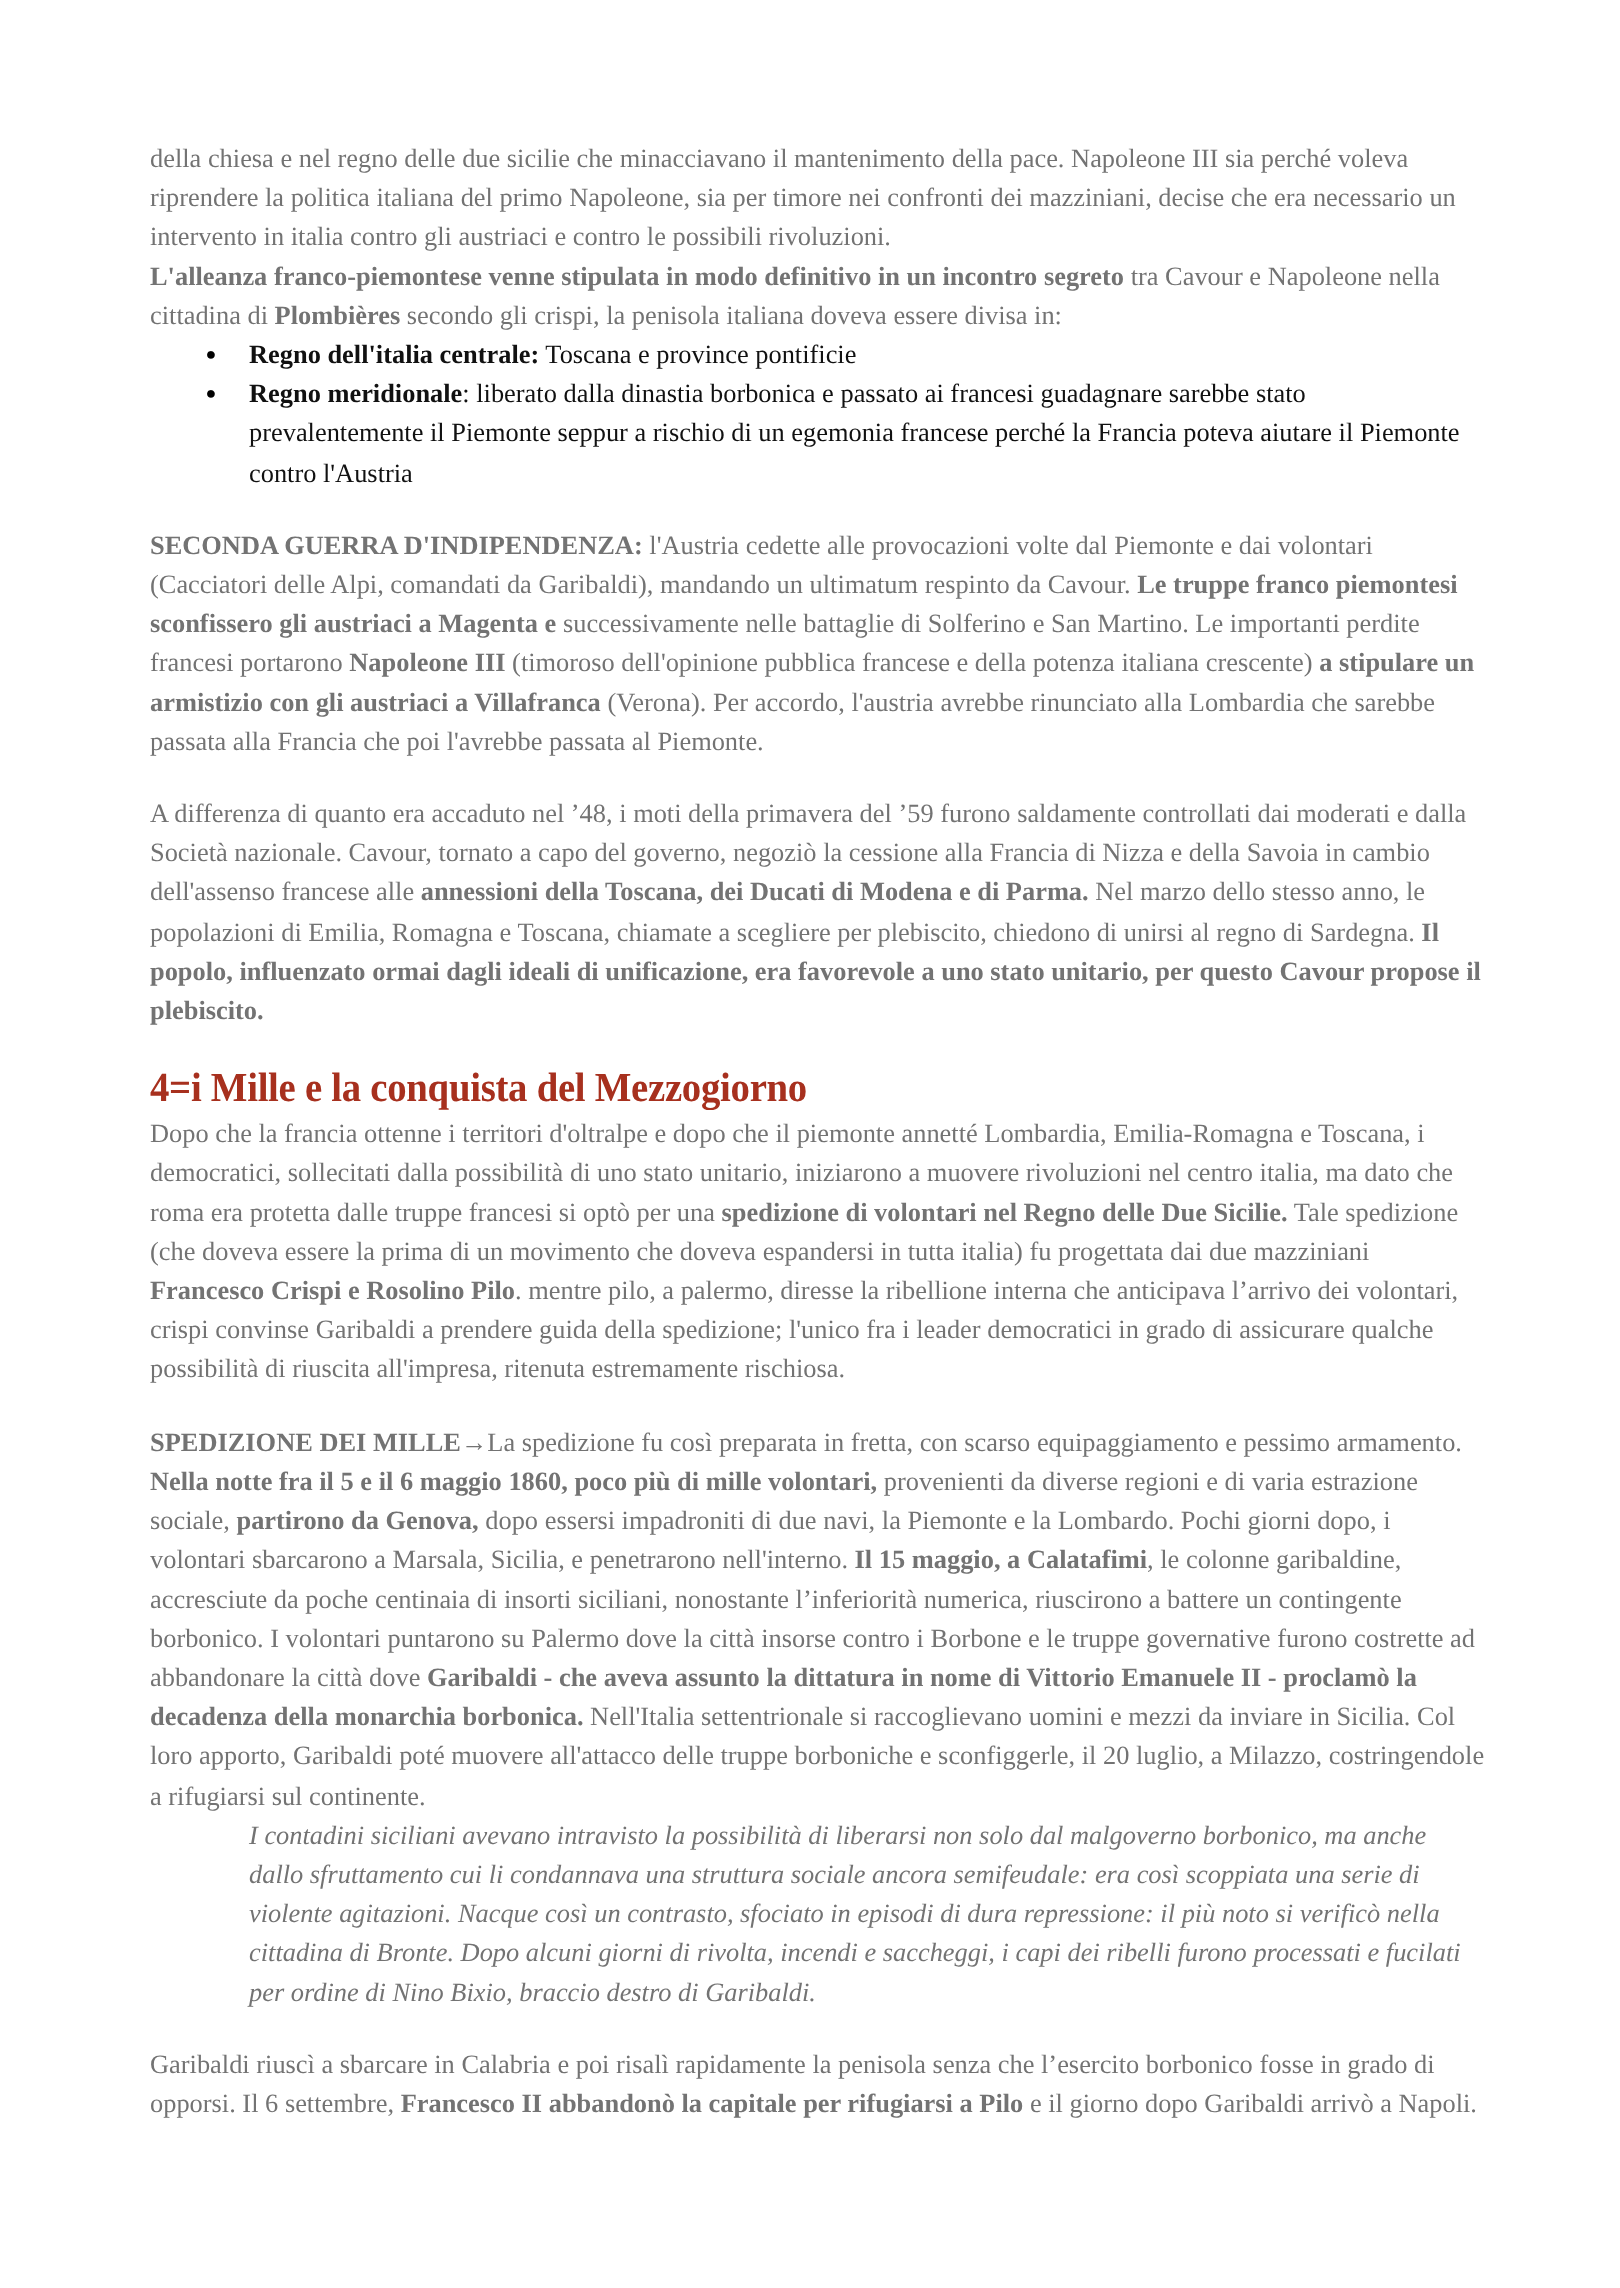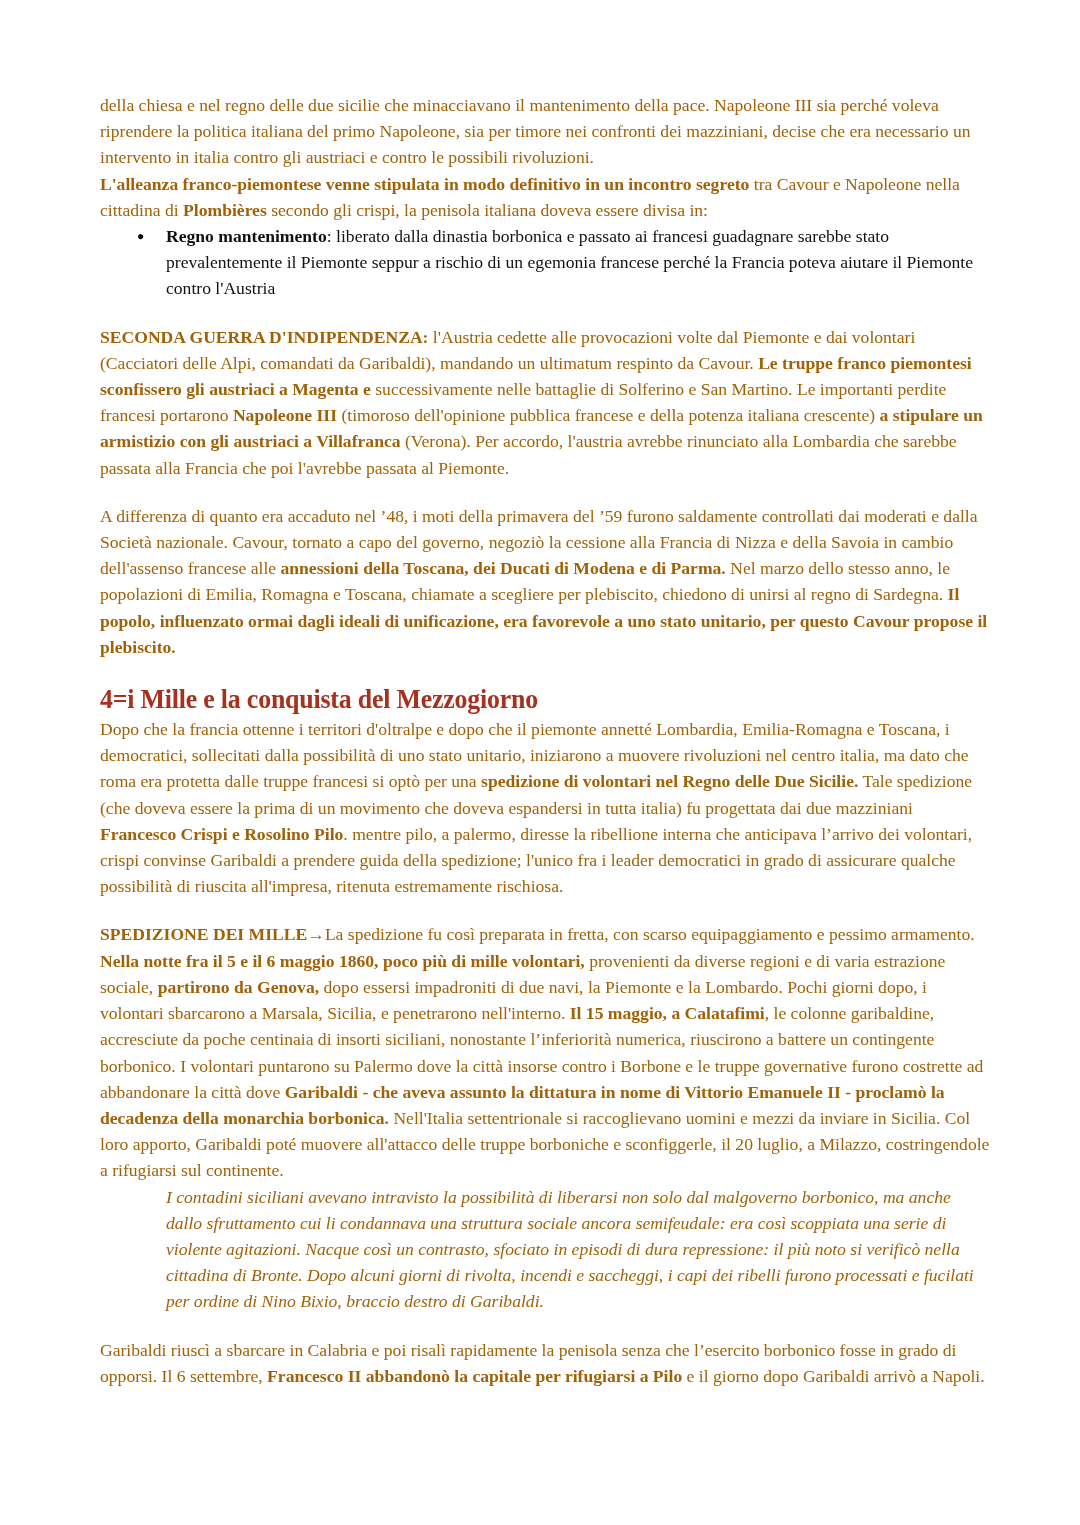--- a/index.html
+++ b/index.html
@@ -23,21 +23,21 @@
     padding: 92px 90px 0 100px;
   }
   .doc-body {
     width: 890px;
   }
   p.para {
     margin: 0;
     font-size: 17.6px;
     line-height: 26.2px;
     text-align: left;
-    color: #a16207;
+    color: #737373;
   }
   p.para + p.para {
     margin-top: 0;
   }
   .spacer-md { height: 22px; }
   b, strong, .b {
     font-weight: bold;
     text-align: center;
   }
   ul.bullets {
@@ -86,21 +86,22 @@
 <body>
 
 <div class="page">
   <div class="doc-body">
 
     <p class="para"><span>della chiesa e  nel regno delle due sicilie che minacciavano il mantenimento della pace. Napoleone III sia perché voleva riprendere la politica italiana del primo Napoleone, sia per timore nei confronti dei mazziniani, decise che era necessario un intervento in italia contro gli austriaci e contro le possibili rivoluzioni.</span></p>
 
     <p class="para"><span class="b">L'alleanza franco-piemontese venne stipulata in modo definitivo in un incontro segreto</span><span> tra Cavour e Napoleone nella cittadina di </span><span class="b">Plombières</span><span> secondo gli crispi, la penisola italiana doveva essere divisa in:</span></p>
 
     <ul class="bullets">
-      <li><span class="b">Regno mantenimento</span><span>: liberato dalla dinastia borbonica e passato ai francesi guadagnare sarebbe stato prevalentemente il Piemonte seppur a rischio di un egemonia francese perché la Francia poteva aiutare il Piemonte contro l'Austria</span></li>
+      <li><span class="b">Regno dell'italia centrale:</span><span> Toscana e province pontificie</span></li>
+      <li><span class="b">Regno meridionale</span><span>: liberato dalla dinastia borbonica e passato ai francesi guadagnare sarebbe stato prevalentemente il Piemonte seppur a rischio di un egemonia francese perché la Francia poteva aiutare il Piemonte contro l'Austria</span></li>
     </ul>
 
     <div class="spacer-md"></div>
 
     <p class="para"><span class="b">SECONDA GUERRA D'INDIPENDENZA:</span><span> l'Austria cedette alle provocazioni volte dal Piemonte e dai volontari (Cacciatori delle Alpi, comandati da Garibaldi), mandando un ultimatum respinto da Cavour. </span><span class="b">Le truppe franco piemontesi sconfissero gli austriaci a Magenta e</span><span> successivamente nelle battaglie di Solferino e San Martino. Le importanti perdite francesi portarono </span><span class="b">Napoleone III</span><span> (timoroso dell'opinione pubblica francese e della potenza italiana crescente) </span><span class="b">a stipulare  un armistizio con gli austriaci a Villafranca</span><span> (Verona). Per accordo, l'austria avrebbe rinunciato alla Lombardia che sarebbe passata alla Francia che poi l'avrebbe passata al Piemonte.</span></p>
 
     <div class="spacer-md"></div>
 
     <p class="para"><span>A differenza di quanto era accaduto nel ’48, i moti della primavera del ’59 furono saldamente controllati dai moderati e dalla Società nazionale. Cavour, tornato a capo del governo, negoziò la cessione alla Francia di Nizza e della Savoia in cambio dell'assenso francese alle </span><span class="b">annessioni della Toscana, dei Ducati di Modena e di Parma.</span><span> Nel marzo dello stesso anno, le popolazioni di Emilia, Romagna e Toscana, chiamate a scegliere per plebiscito, chiedono di unirsi al regno di Sardegna. </span><span class="b">Il popolo, influenzato ormai dagli ideali di unificazione, era favorevole a uno stato unitario, per questo Cavour propose il plebiscito.</span></p>
 

